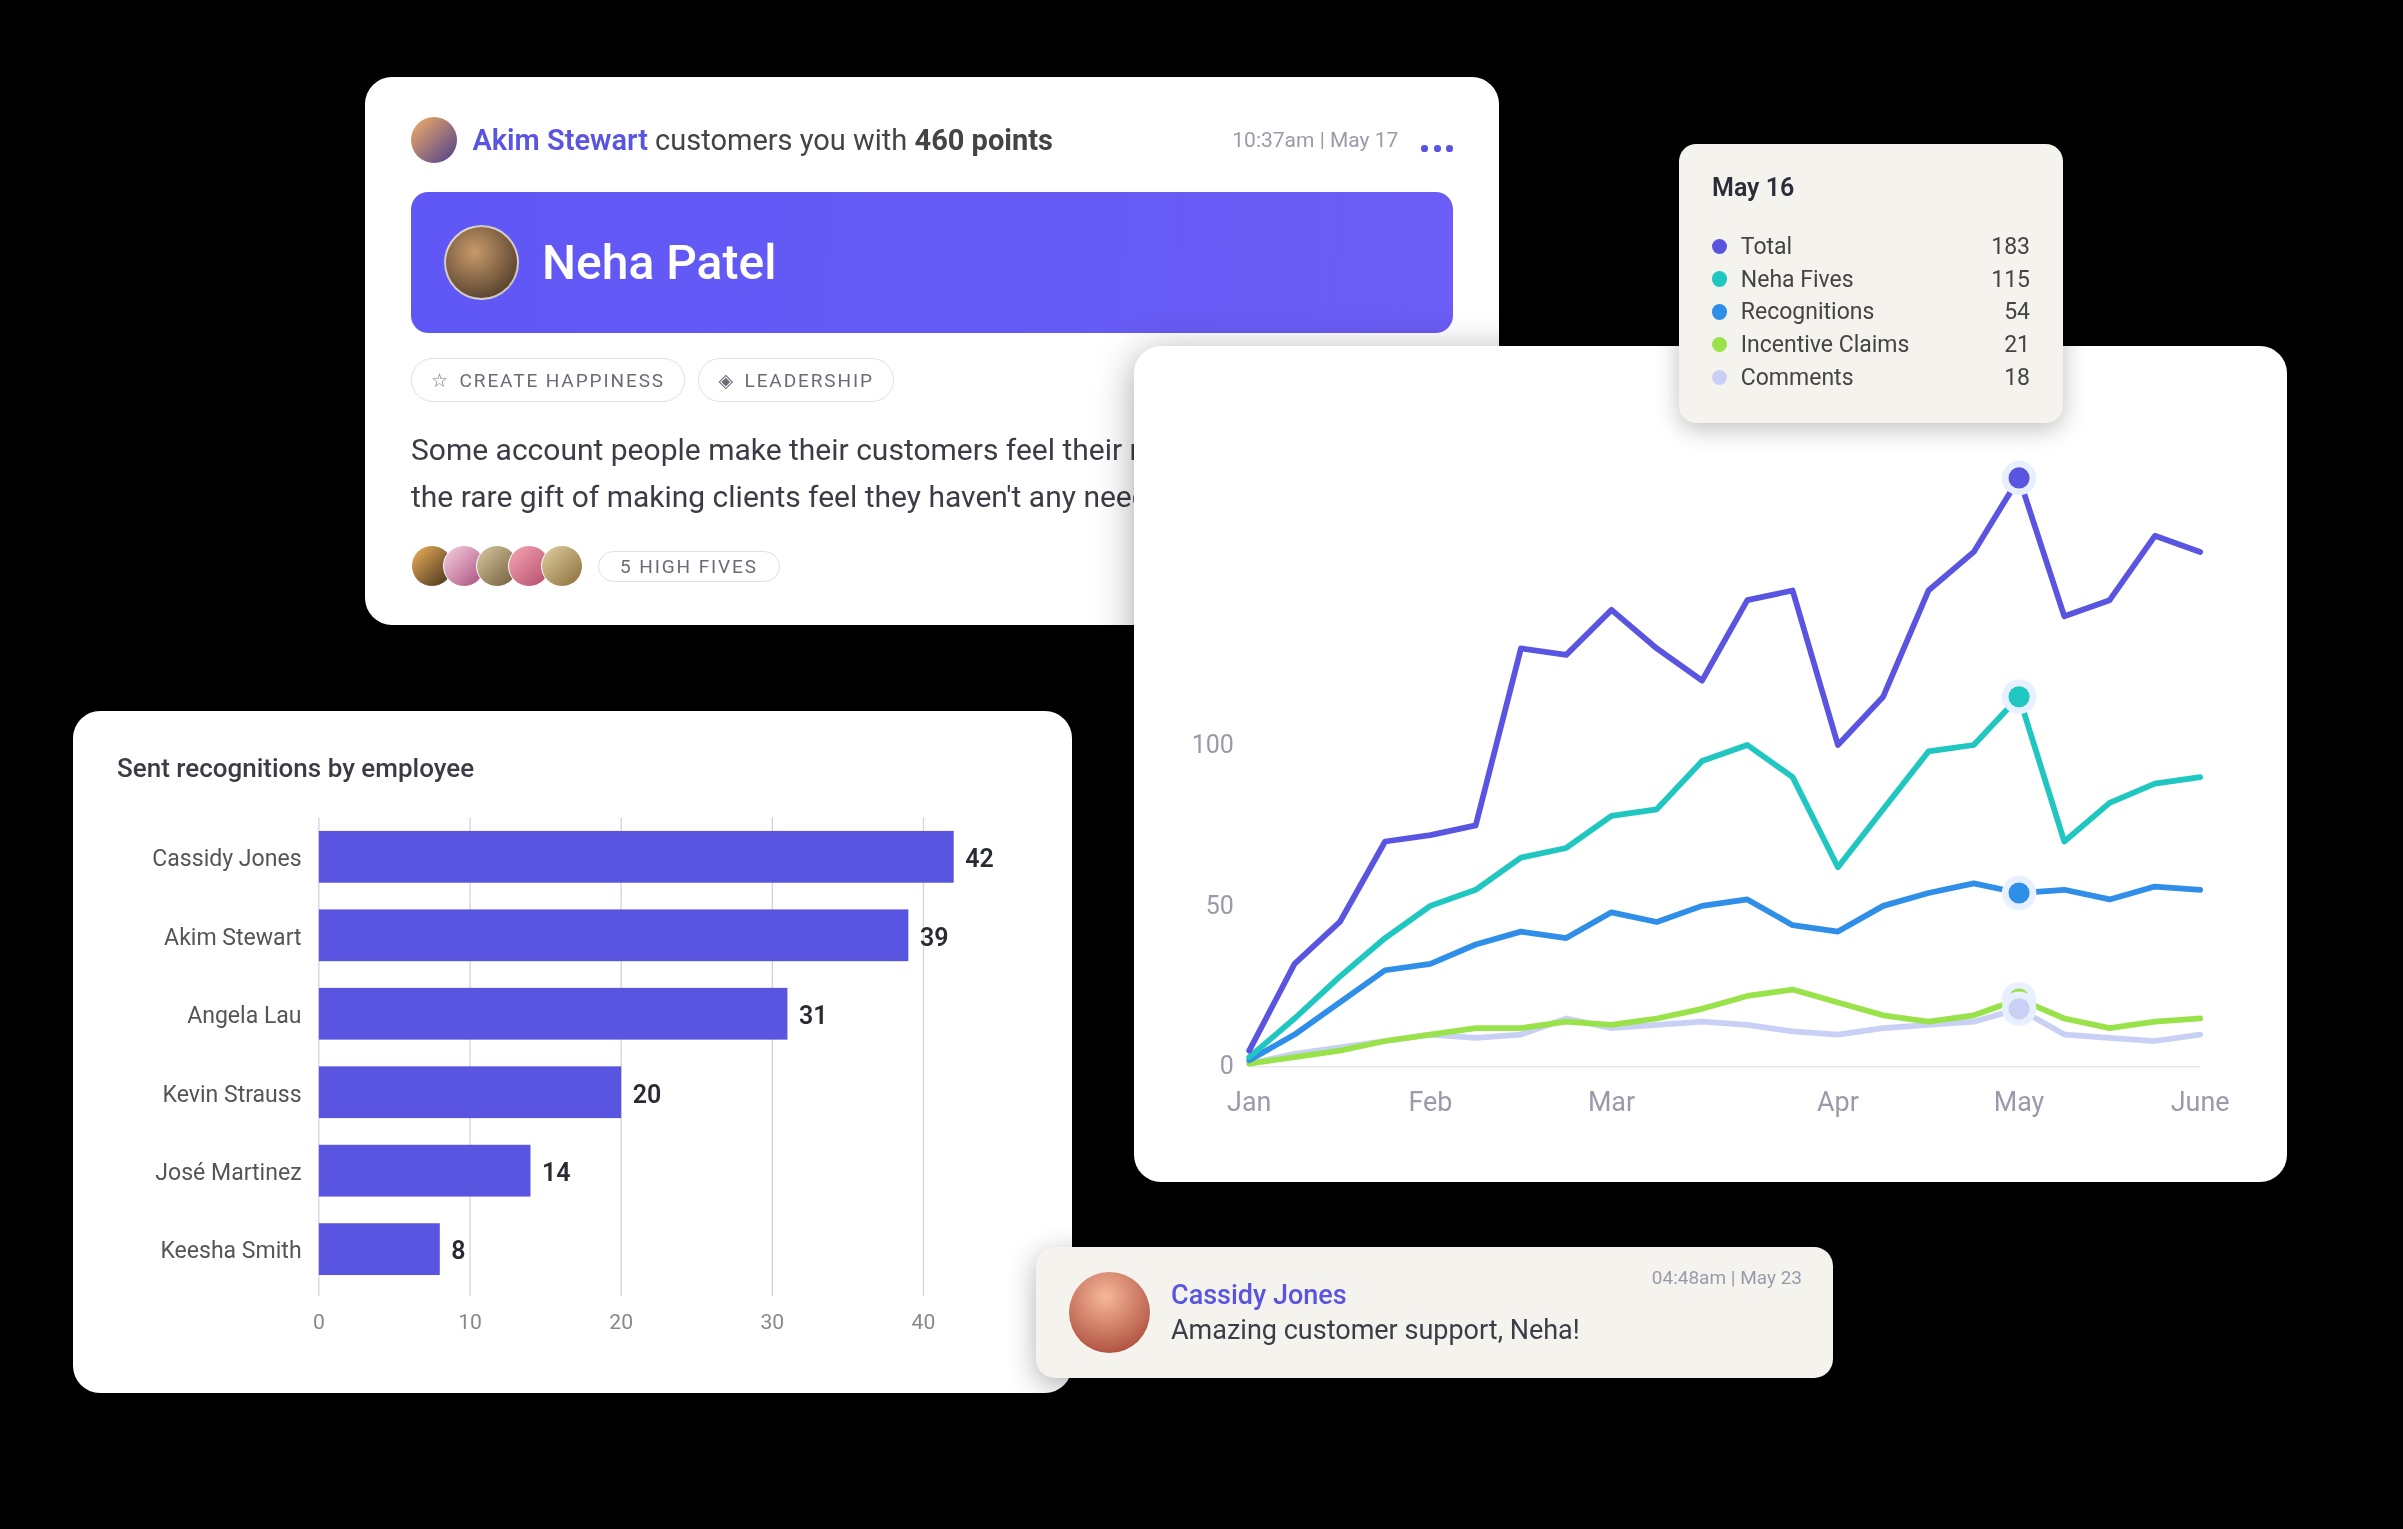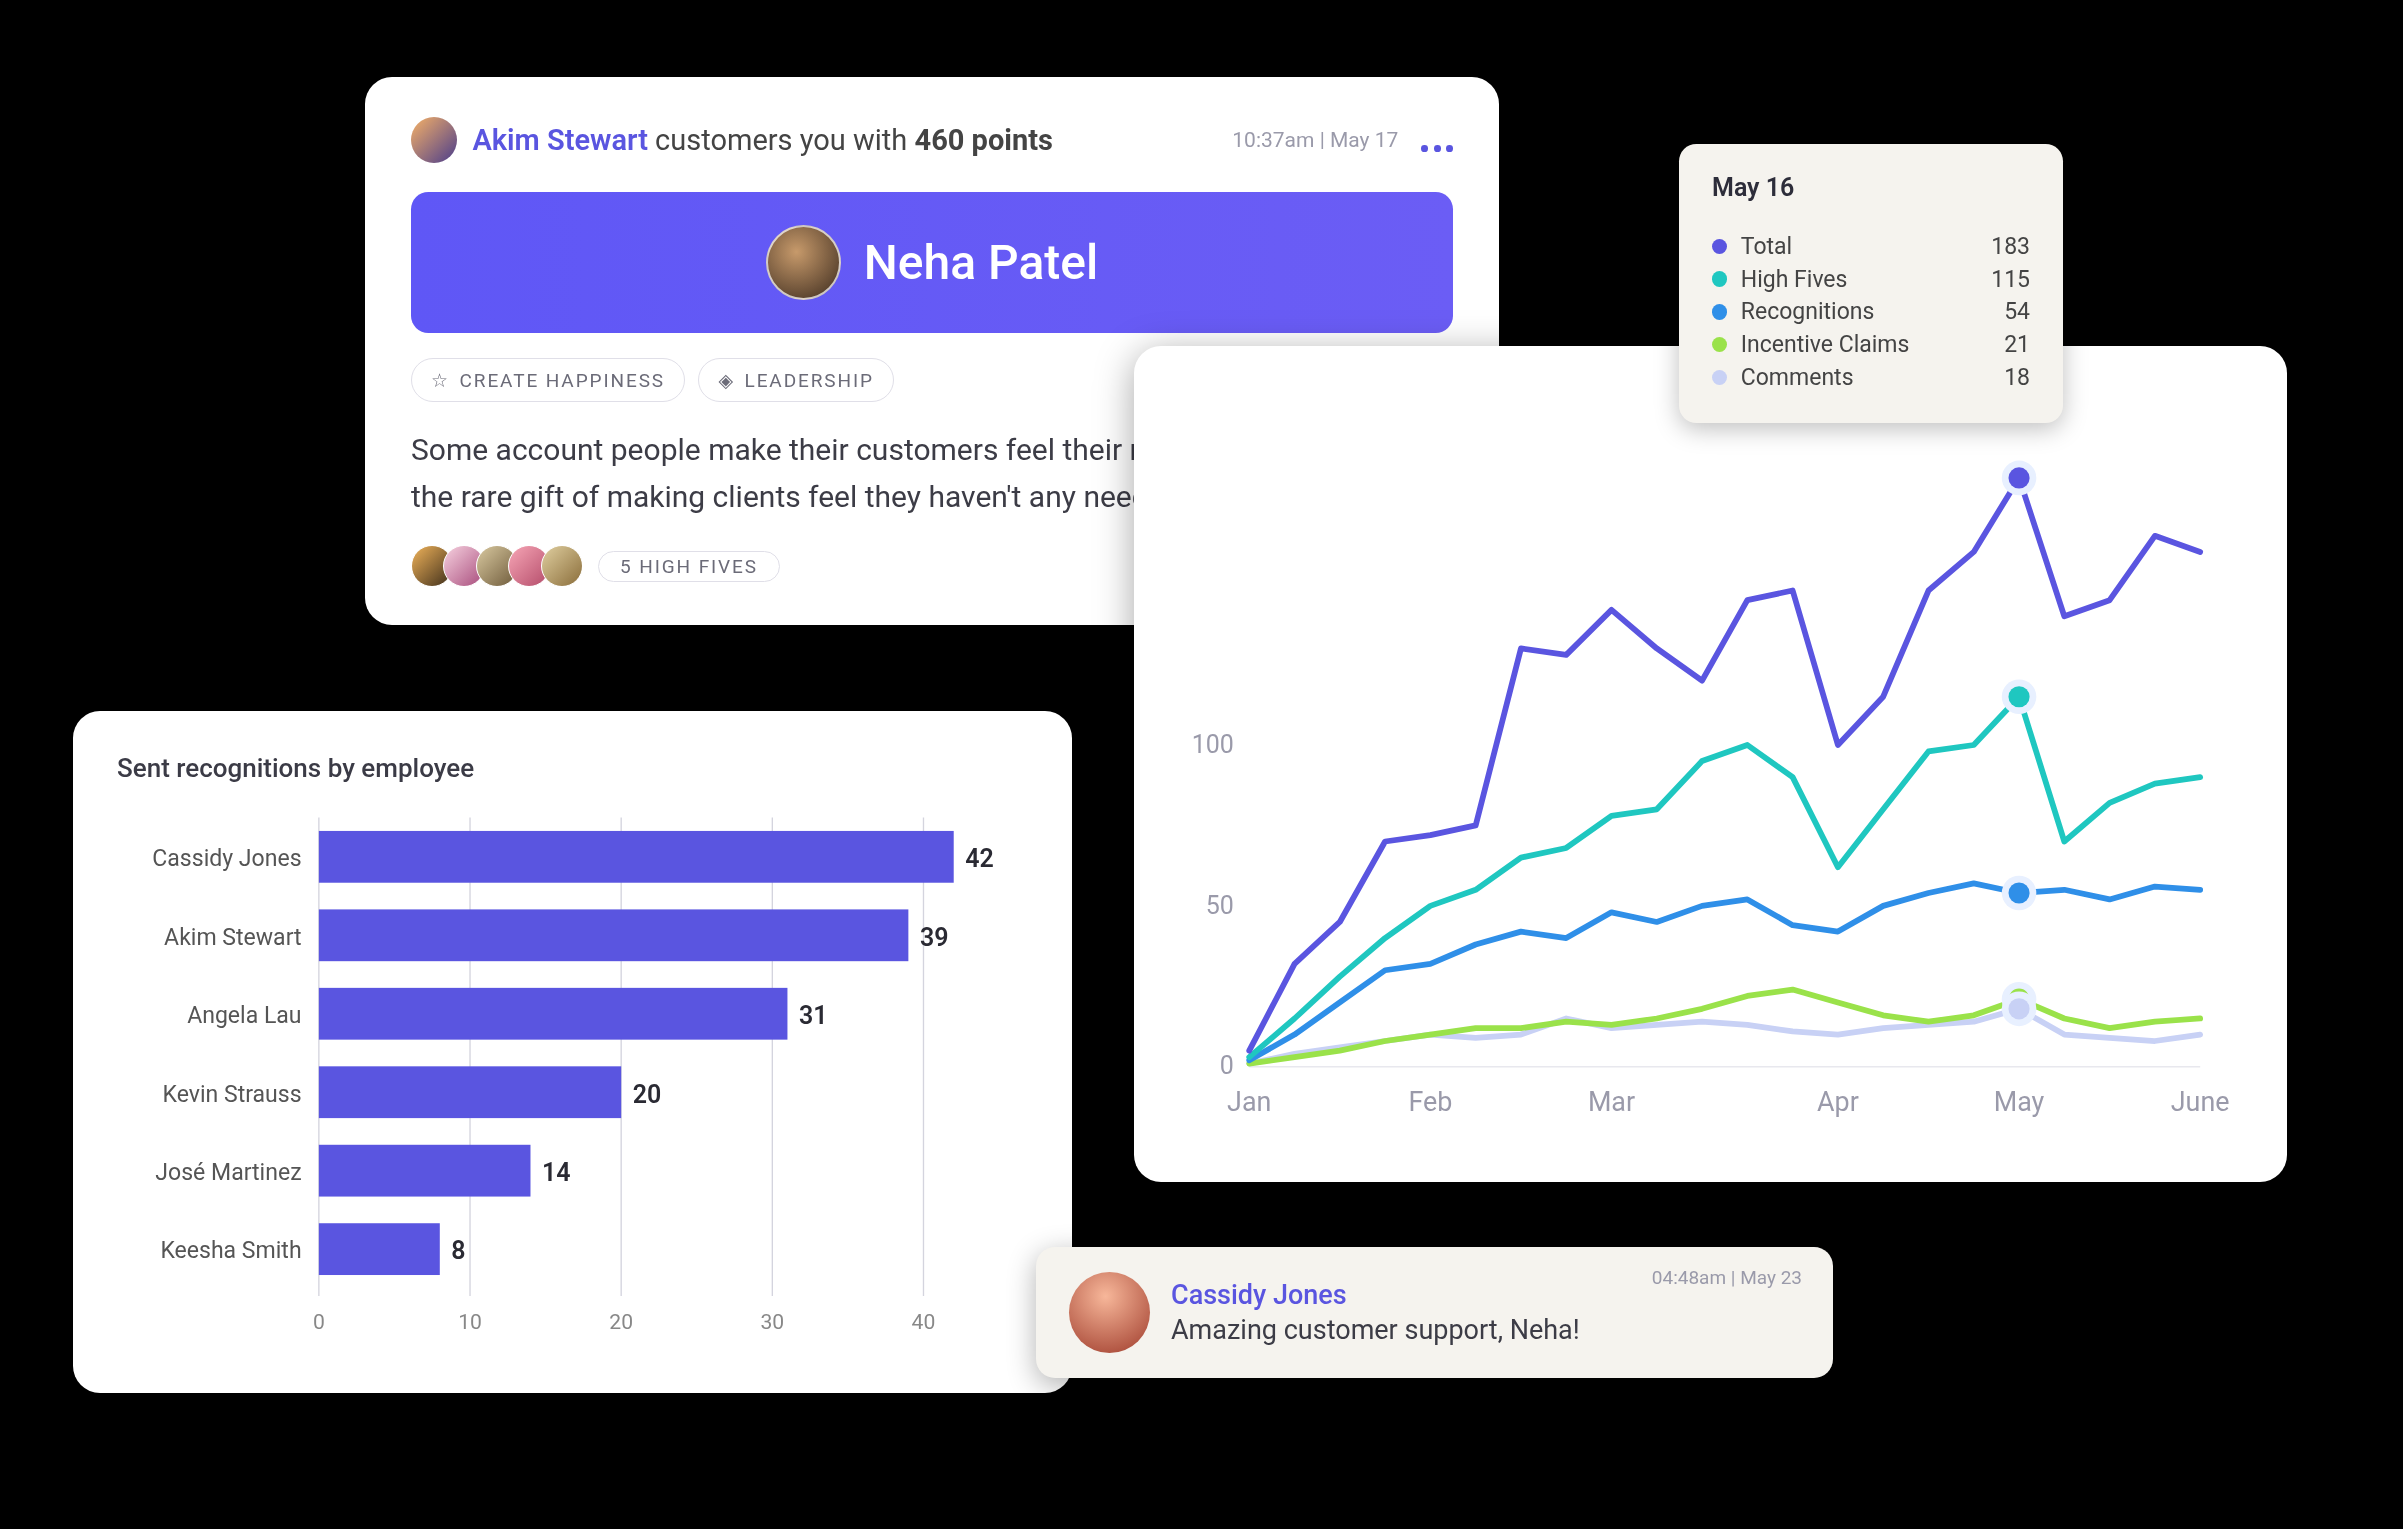--- a/index.html
+++ b/index.html
@@ -11,21 +11,21 @@
   
   .recog-card { left: 365px; top: 77px; width: 1134px; padding: 40px 46px 38px 46px; }
   .recog-header { display: flex; align-items: center; gap: 15.4px; }
   .avatar-sm { width: 46px; height: 46px; border-radius: 50%; background: linear-gradient(135deg,#f7b267,#4a3c8b); flex-shrink:0; }
   .recog-title { font-size: 29px; color: #444; }
   .recog-title a { color: #5a55e0; text-decoration: none; font-weight: 600; }
   .recog-meta { margin-left: auto; font-size: 21px; color: #9a9aaa; display:flex; align-items:flex-end; gap:23px; }
   .dots { display:flex; gap:5.8px; }
   .dots span { width:6.7px; height:6.7px; border-radius:50%; background:#5a55e0; display:block; }
 
-  .recipient-banner { margin-top: 29px; background: linear-gradient(90deg,#5f57f6,#6b5df5); border-radius: 17.3px; padding: 33px; display:flex; align-items:center; justify-content:center; gap:23px; }
+  .recipient-banner { margin-top: 29px; background: linear-gradient(90deg,#5f57f6,#6b5df5); border-radius: 17.3px; padding: 33px; display:flex; align-items:center; gap:23px; }
   .avatar-md { width: 75px; height: 75px; border-radius:50%; background: radial-gradient(circle at 40% 35%, #c79a6b, #3b2a1d); border: 2.9px solid rgba(255,255,255,0.7); }
   .recipient-name { color:#fff; font-size: 48px; font-weight: 500; }
 
   .tags { display:flex; gap:13.4px; margin-top: 25px; }
   .tag { display:flex; align-items:center; gap:9.6px; padding:9.6px 19px; border:1px solid #e0dfe8; border-radius:960px; font-size:19px; letter-spacing:1.9px; color:#6b6b78; text-transform:uppercase; }
 
   .recog-body { font-size: 30px; line-height: 1.55; color:#3c3c46; margin-top: 25px; }
 
   .fives { display:flex; align-items:center; gap:0; margin-top: 25px; }
   .fives .fv { width:42px; height:42px; border-radius:50%; border:1.9px solid #fff; margin-left:-9.6px; }
@@ -152,21 +152,21 @@
   <div class="tooltip">
     <h4>May 16</h4>
     <div id="tt-rows">
         <div class="tt-row">
           <div class="sw" style="background: rgb(90, 85, 224);"></div>
           <div>Total</div>
           <div class="val">183</div>
         </div>
         <div class="tt-row">
           <div class="sw" style="background: rgb(31, 199, 192);"></div>
-          <div>High Fives</div>
+          <div>Neha Fives</div>
           <div class="val">115</div>
         </div>
         <div class="tt-row">
           <div class="sw" style="background: rgb(47, 143, 232);"></div>
           <div>Recognitions</div>
           <div class="val">54</div>
         </div>
         <div class="tt-row">
           <div class="sw" style="background: rgb(154, 226, 74);"></div>
           <div>Incentive Claims</div>

